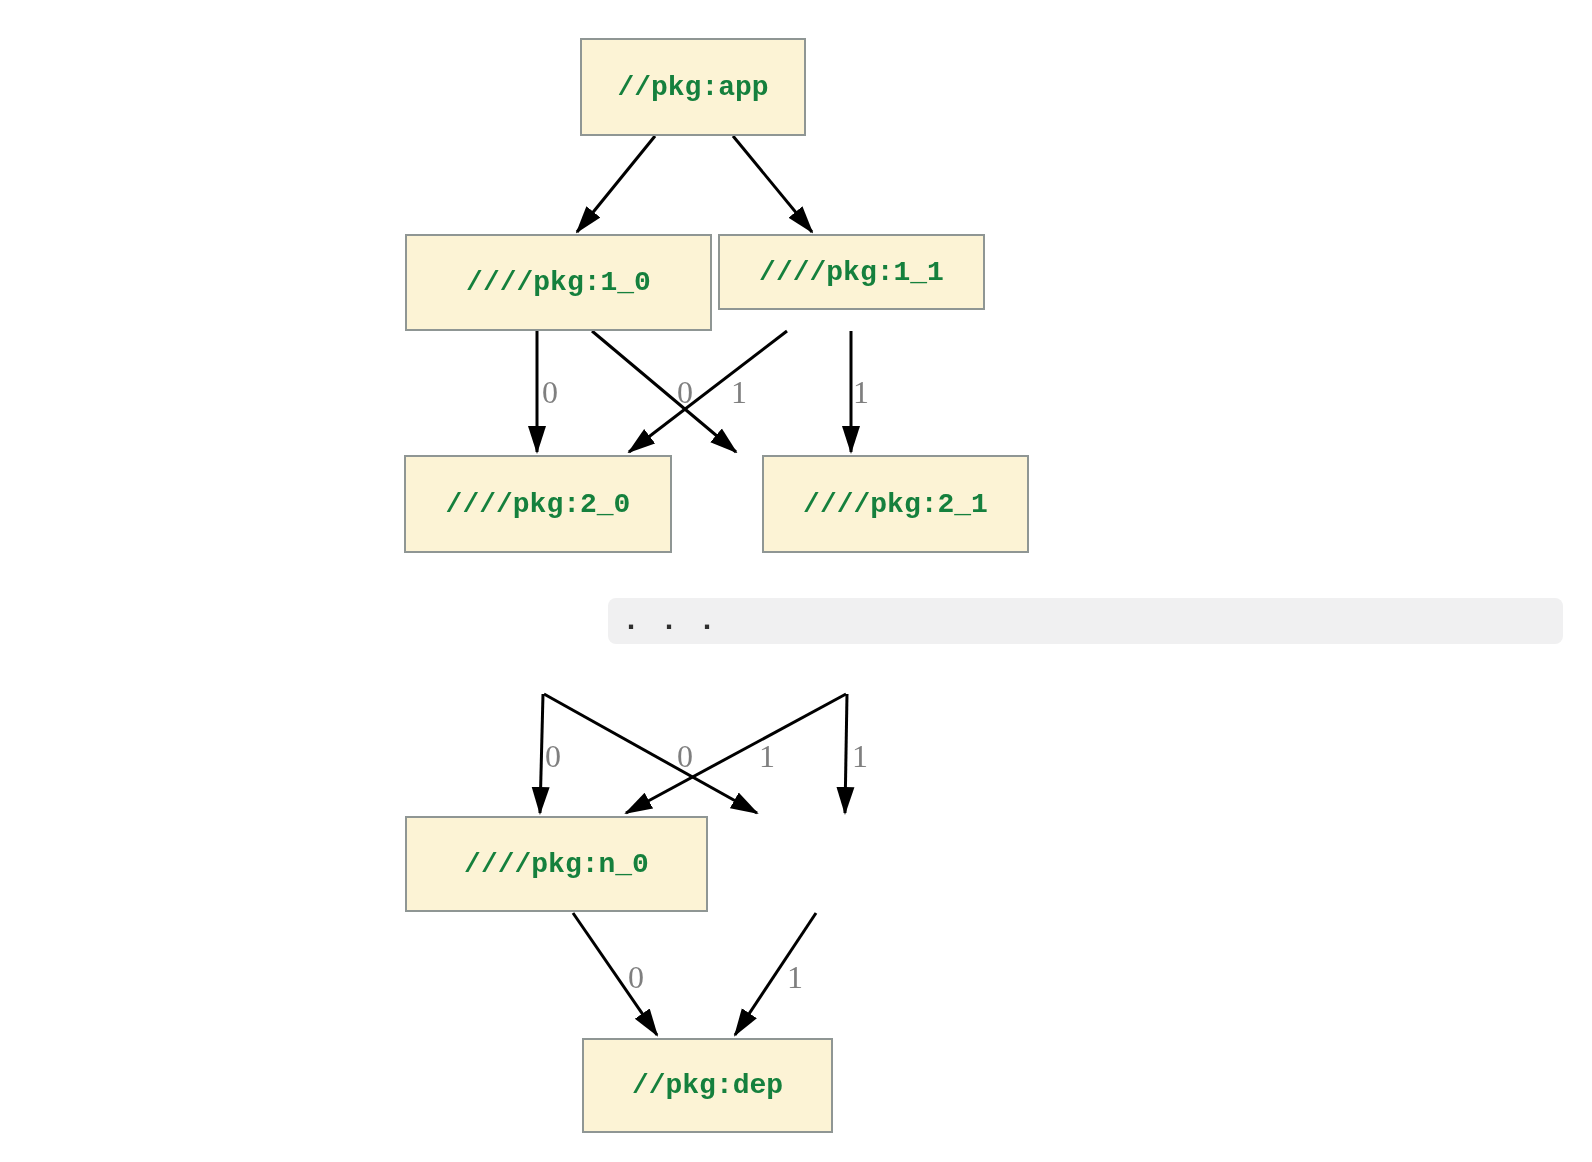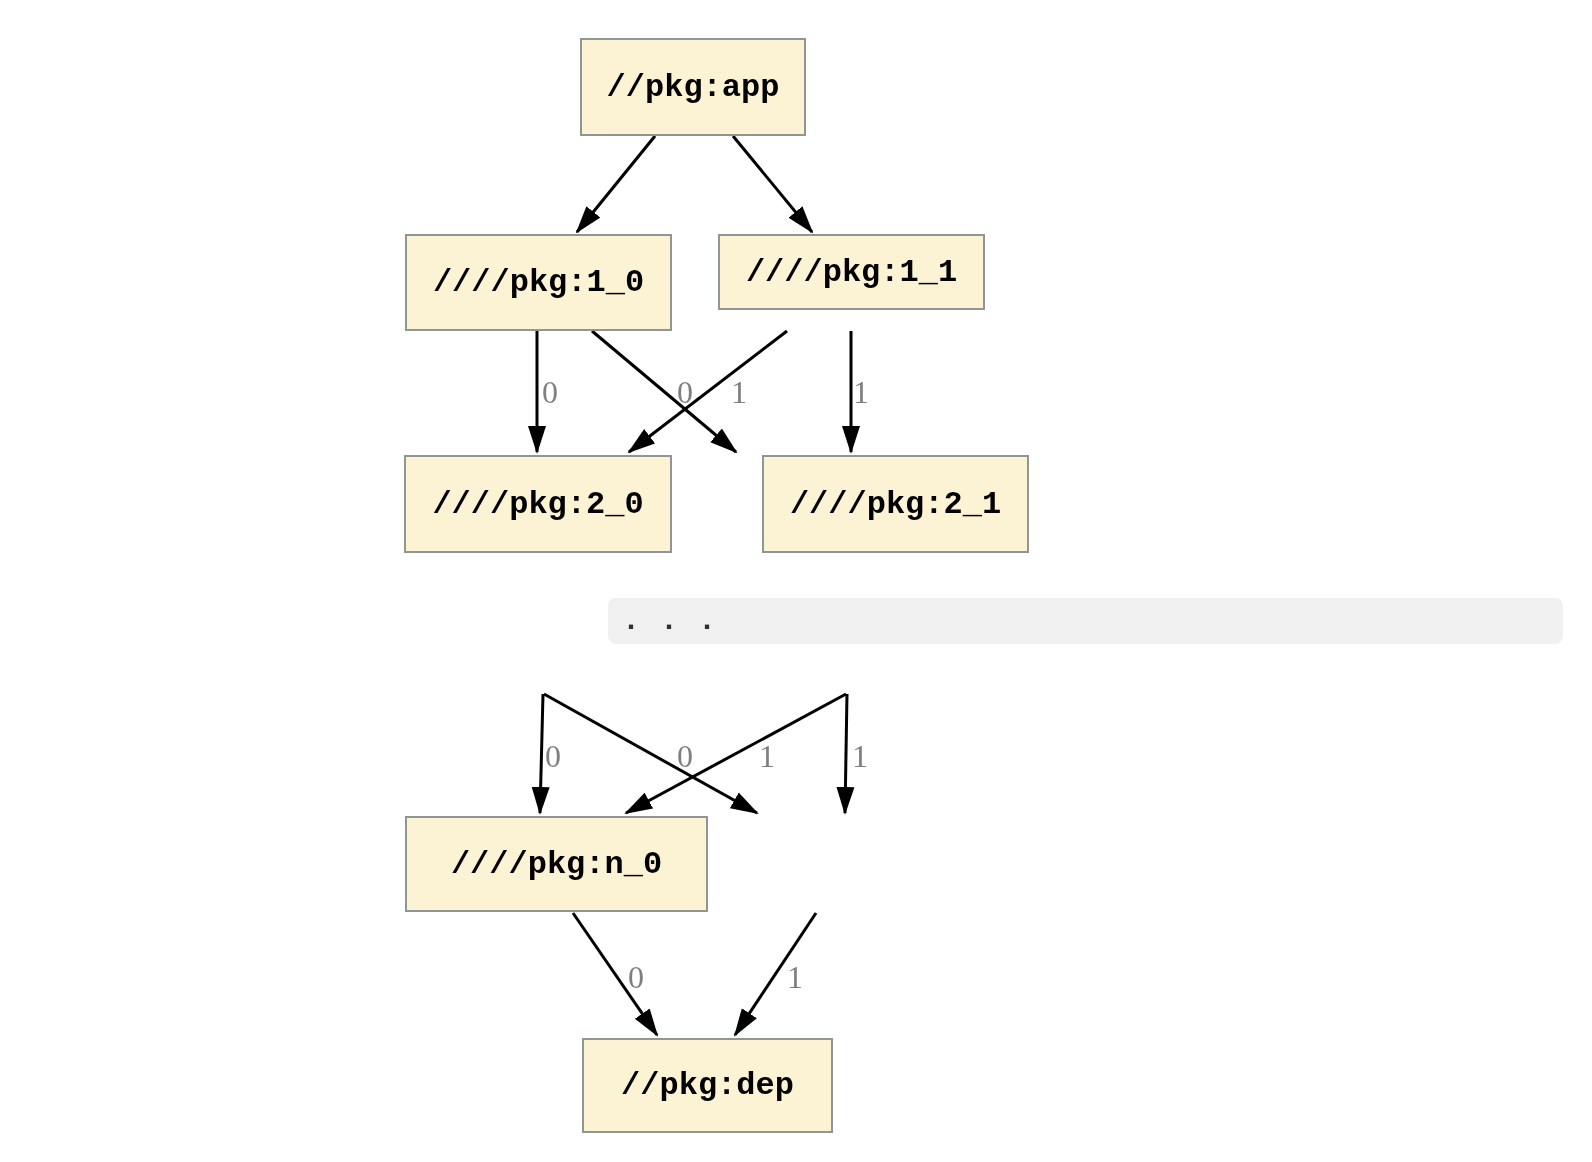--- a/index.html
+++ b/index.html
@@ -26,22 +26,22 @@
     box-sizing: border-box;
     background: #fcf3d5;
     border: 2px solid #8f9694;
     display: flex;
     align-items: center;
     justify-content: center;
   }
   .node .nlabel {
     font-family: "Liberation Mono", monospace;
     font-weight: 700;
-    font-size: 32px;
-    color: #000000;
+    font-size: 28px;
+    color: #15803d;
     white-space: pre;
   }
   .elabel {
     position: absolute;
     font-family: "Liberation Serif", serif;
     font-size: 32px;
     line-height: 1;
     color: #7f7f7f;
     white-space: pre;
   }
@@ -94,21 +94,21 @@
     <line x1="847" y1="694" x2="845" y2="813" stroke="#000000" stroke-width="3" marker-end="url(#arrowhead)"></line>
 
     <line x1="573" y1="913" x2="657" y2="1035" stroke="#000000" stroke-width="3" marker-end="url(#arrowhead)"></line>
     <line x1="816" y1="913" x2="735" y2="1035" stroke="#000000" stroke-width="3" marker-end="url(#arrowhead)"></line>
   </svg>
 
   <div class="node" style="left:580px; top:38px; width:226px; height:98px;">
     <span class="nlabel">//pkg:app</span>
   </div>
 
-  <div class="node" style="left:405px; top:234px; width:267px; height:97px;">
+  <div class="node" style="left:405px; top:234px; width:307px; height:97px;">
     <span class="nlabel">////pkg:1_0</span>
   </div>
 
   <div class="node" style="left:718px; top:234px; width:267px; height:76px;">
     <span class="nlabel">////pkg:1_1</span>
   </div>
 
   <div class="node" style="left:404px; top:455px; width:268px; height:98px;">
     <span class="nlabel">////pkg:2_0</span>
   </div>

